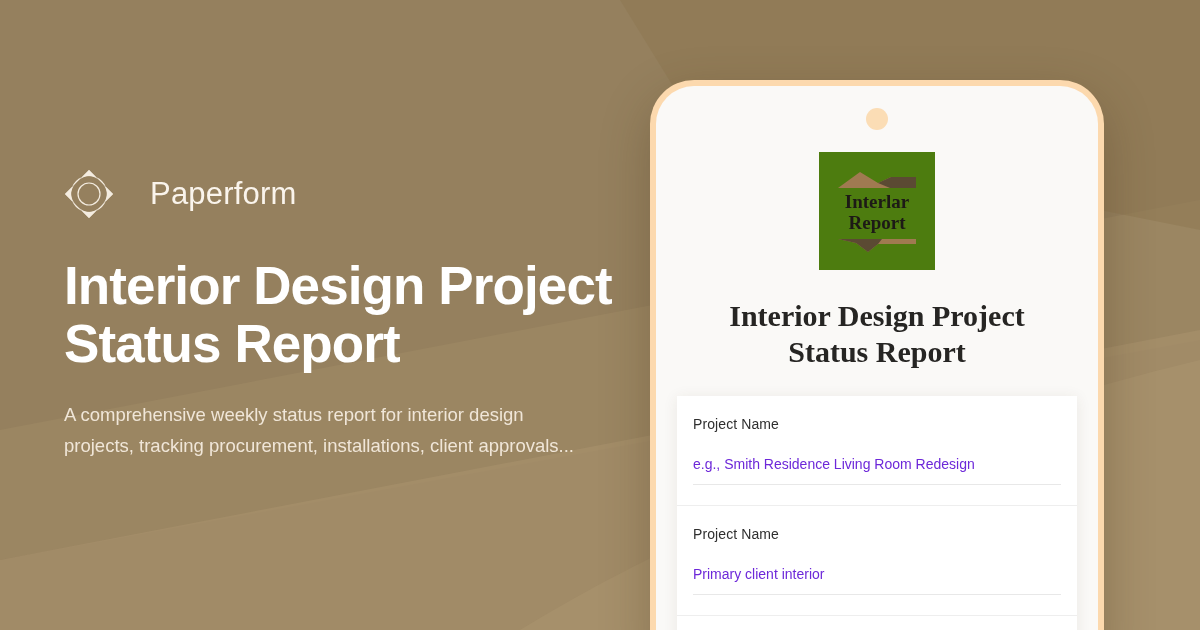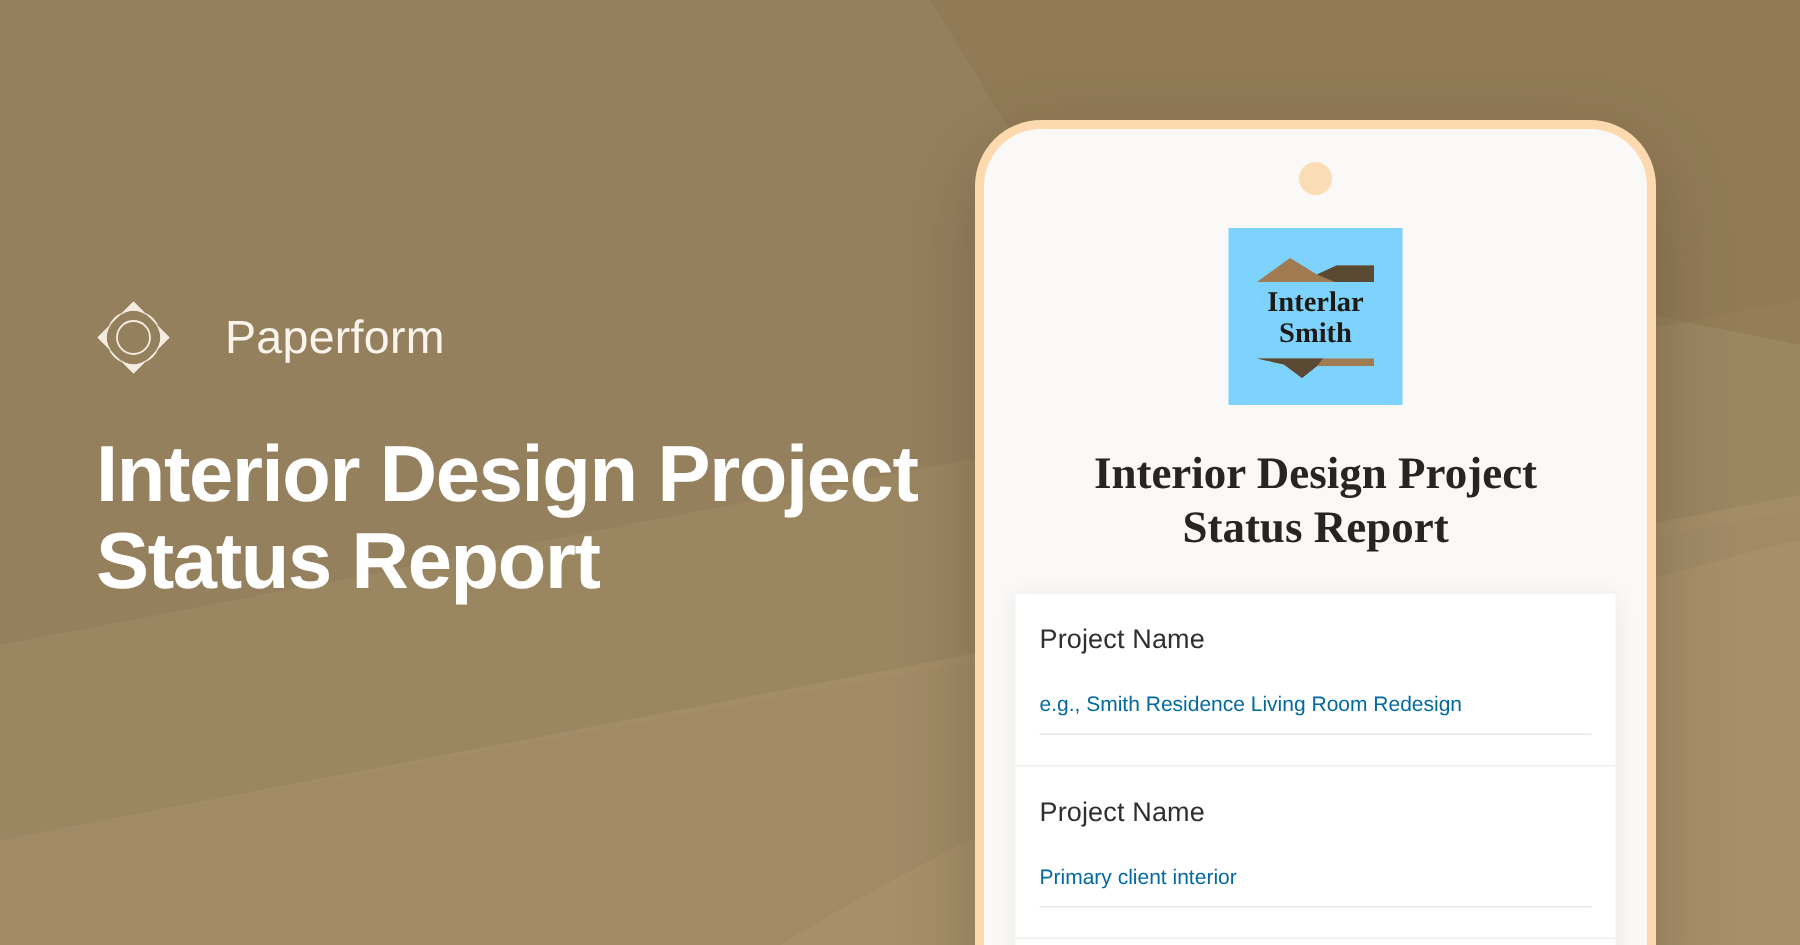--- a/index.html
+++ b/index.html
@@ -56,21 +56,21 @@
     display:flex; flex-direction:column; align-items:center;
   }
   .camera-dot {
     width:22px; height:22px; border-radius:50%;
     background:#fbddb5; margin-top:22px; flex:none;
   }
 
   
   .logo-card {
     margin-top:22px; width:116px; height:118px;
-    background:#7dd3fc;
+    background:#4d7c0f;
     display:flex; flex-direction:column;
     align-items:center; justify-content:center;
     flex:none;
     position:relative;
   }
   .logo-card svg { display:block; }
 
   
   .form-title {
     margin-top:28px;
@@ -84,25 +84,25 @@
   .form-card {
     margin-top:26px;
     width:400px;
     background:#ffffff;
     box-shadow:0 2px 14px rgba(80,60,30,.09);
     flex:1 1 auto;
     overflow:hidden;
   }
   .field { padding:20px 16px 0 16px; }
   .field-label {
-    font-size:18px; color:#2f2f2f; font-weight:400; letter-spacing:.1px;
+    font-size:14px; color:#2f2f2f; font-weight:400; letter-spacing:.1px;
   }
   .field-input {
     margin-top:24px;
-    font-size:14px; color:#0369a1;
+    font-size:14px; color:#6d28d9;
     padding-bottom:12px;
     border-bottom:1px solid #e8e8e8;
   }
   .field-sep { height:1px; background:#eeeeee; margin-top:20px; }
 </style>
 </head>
 <body>
 
 <div class="bg-layer">
   <svg viewBox="0 0 1200 630" preserveAspectRatio="none" aria-hidden="true">
@@ -126,37 +126,38 @@
           <path d="M50 98 L72 76 A31 31 0 0 1 24 28 L2 50 Z"></path>
         </g>
         <circle cx="50" cy="50" r="22" fill="none" stroke="#f4ece0" stroke-width="2.4"></circle>
       </svg>
     </span>
     <span class="brand-name">Paperform</span>
   </div>
 
   <h1 class="headline">Interior Design Project Status Report</h1>
 
+  <p class="subtext">A comprehensive weekly status report for interior design projects, tracking procurement, installations, client approvals...</p>
 </div>
 
 <div class="phone">
   <div class="phone-screen">
 
     <div class="camera-dot"></div>
 
     <div class="logo-card">
       <span>
         <svg width="78" height="18" viewBox="0 0 78 18" aria-hidden="true">
           <path d="M0 18 L22 2 L40 13 L53 7 L78 7 L78 18 Z" fill="#a07a51"></path>
           <path d="M40 13 L53 7 L78 7 L78 18 L52 18 Z" fill="#5b4a33"></path>
         </svg>
       </span>
       <div style="font-family:'Liberation Serif',serif;font-weight:700;font-size:19px;line-height:1.08;color:#1d1a16;text-align:center;margin:4px 0 4px 0;">
         <div>Interlar</div>
-        <div>Smith</div>
+        <div>Report</div>
       </div>
       <span>
         <svg width="78" height="14" viewBox="0 0 78 14" aria-hidden="true">
           <path d="M0 1 L78 1 L78 6 L40 6 L30 14 L18 5 Z" fill="#a07a51"></path>
           <path d="M0 1 L44 1 L40 6 L30 14 L18 5 Z" fill="#5b4a33"></path>
         </svg>
       </span>
     </div>
 
     <div class="form-title">Interior Design Project Status Report</div>

